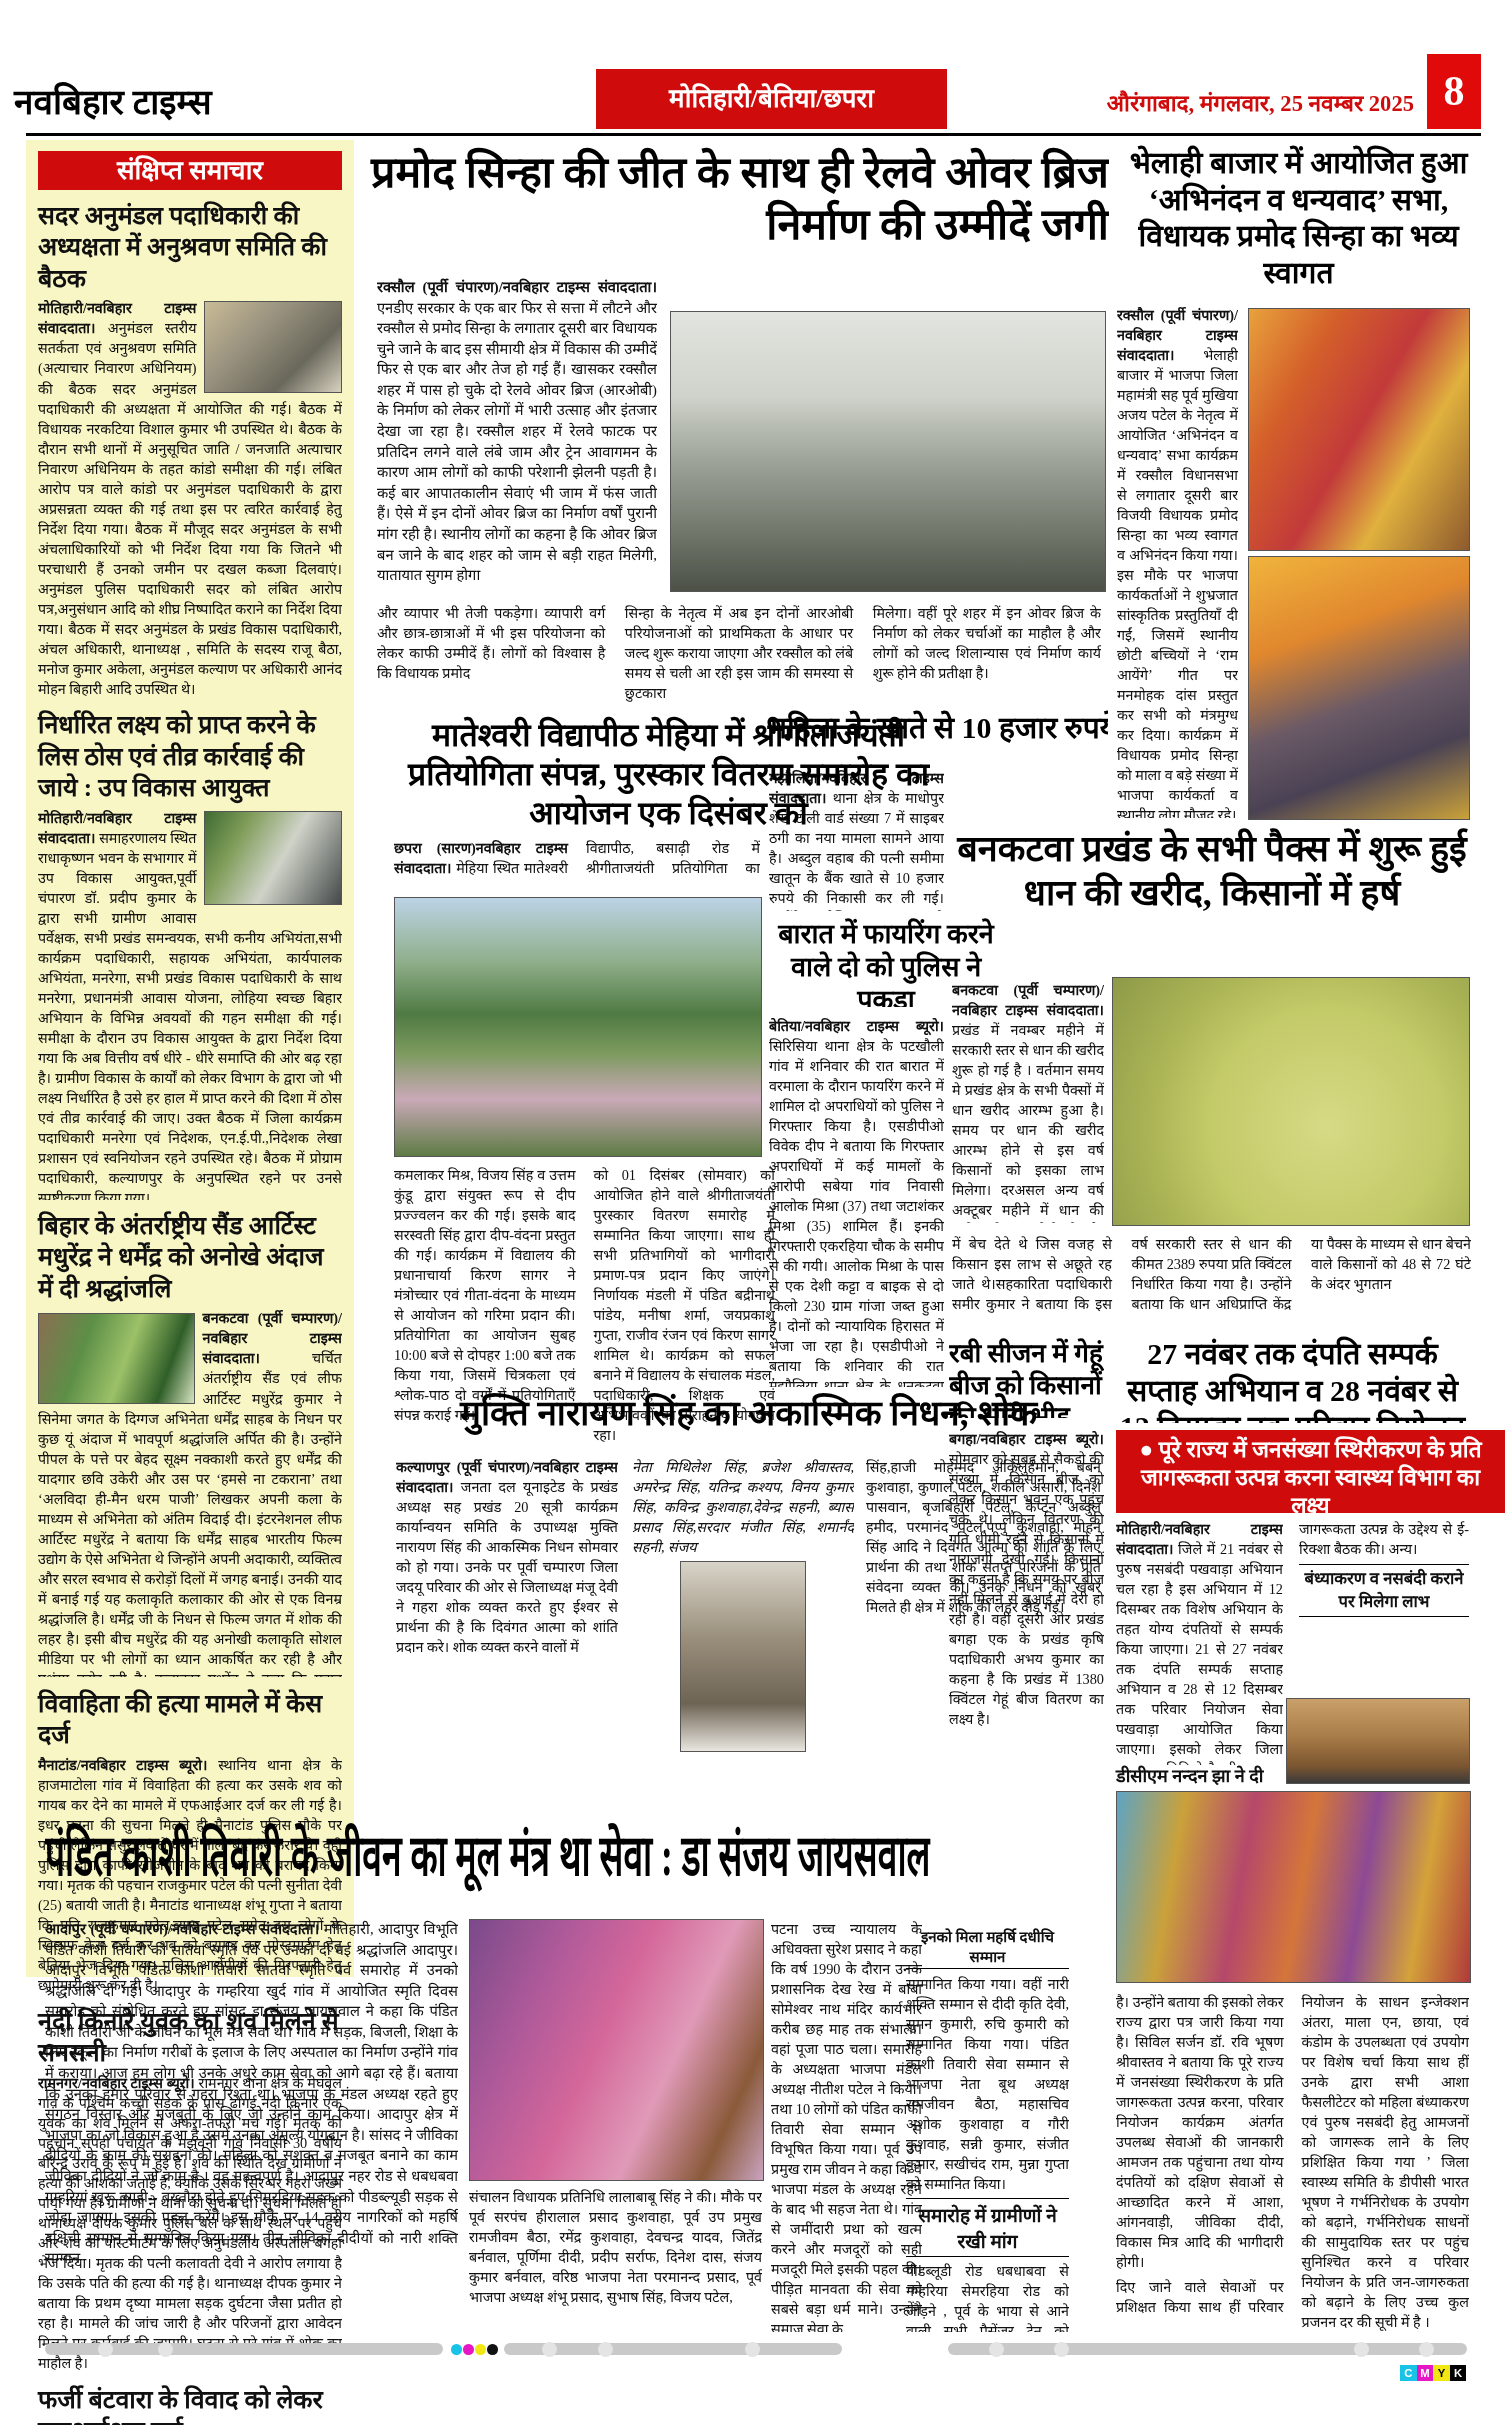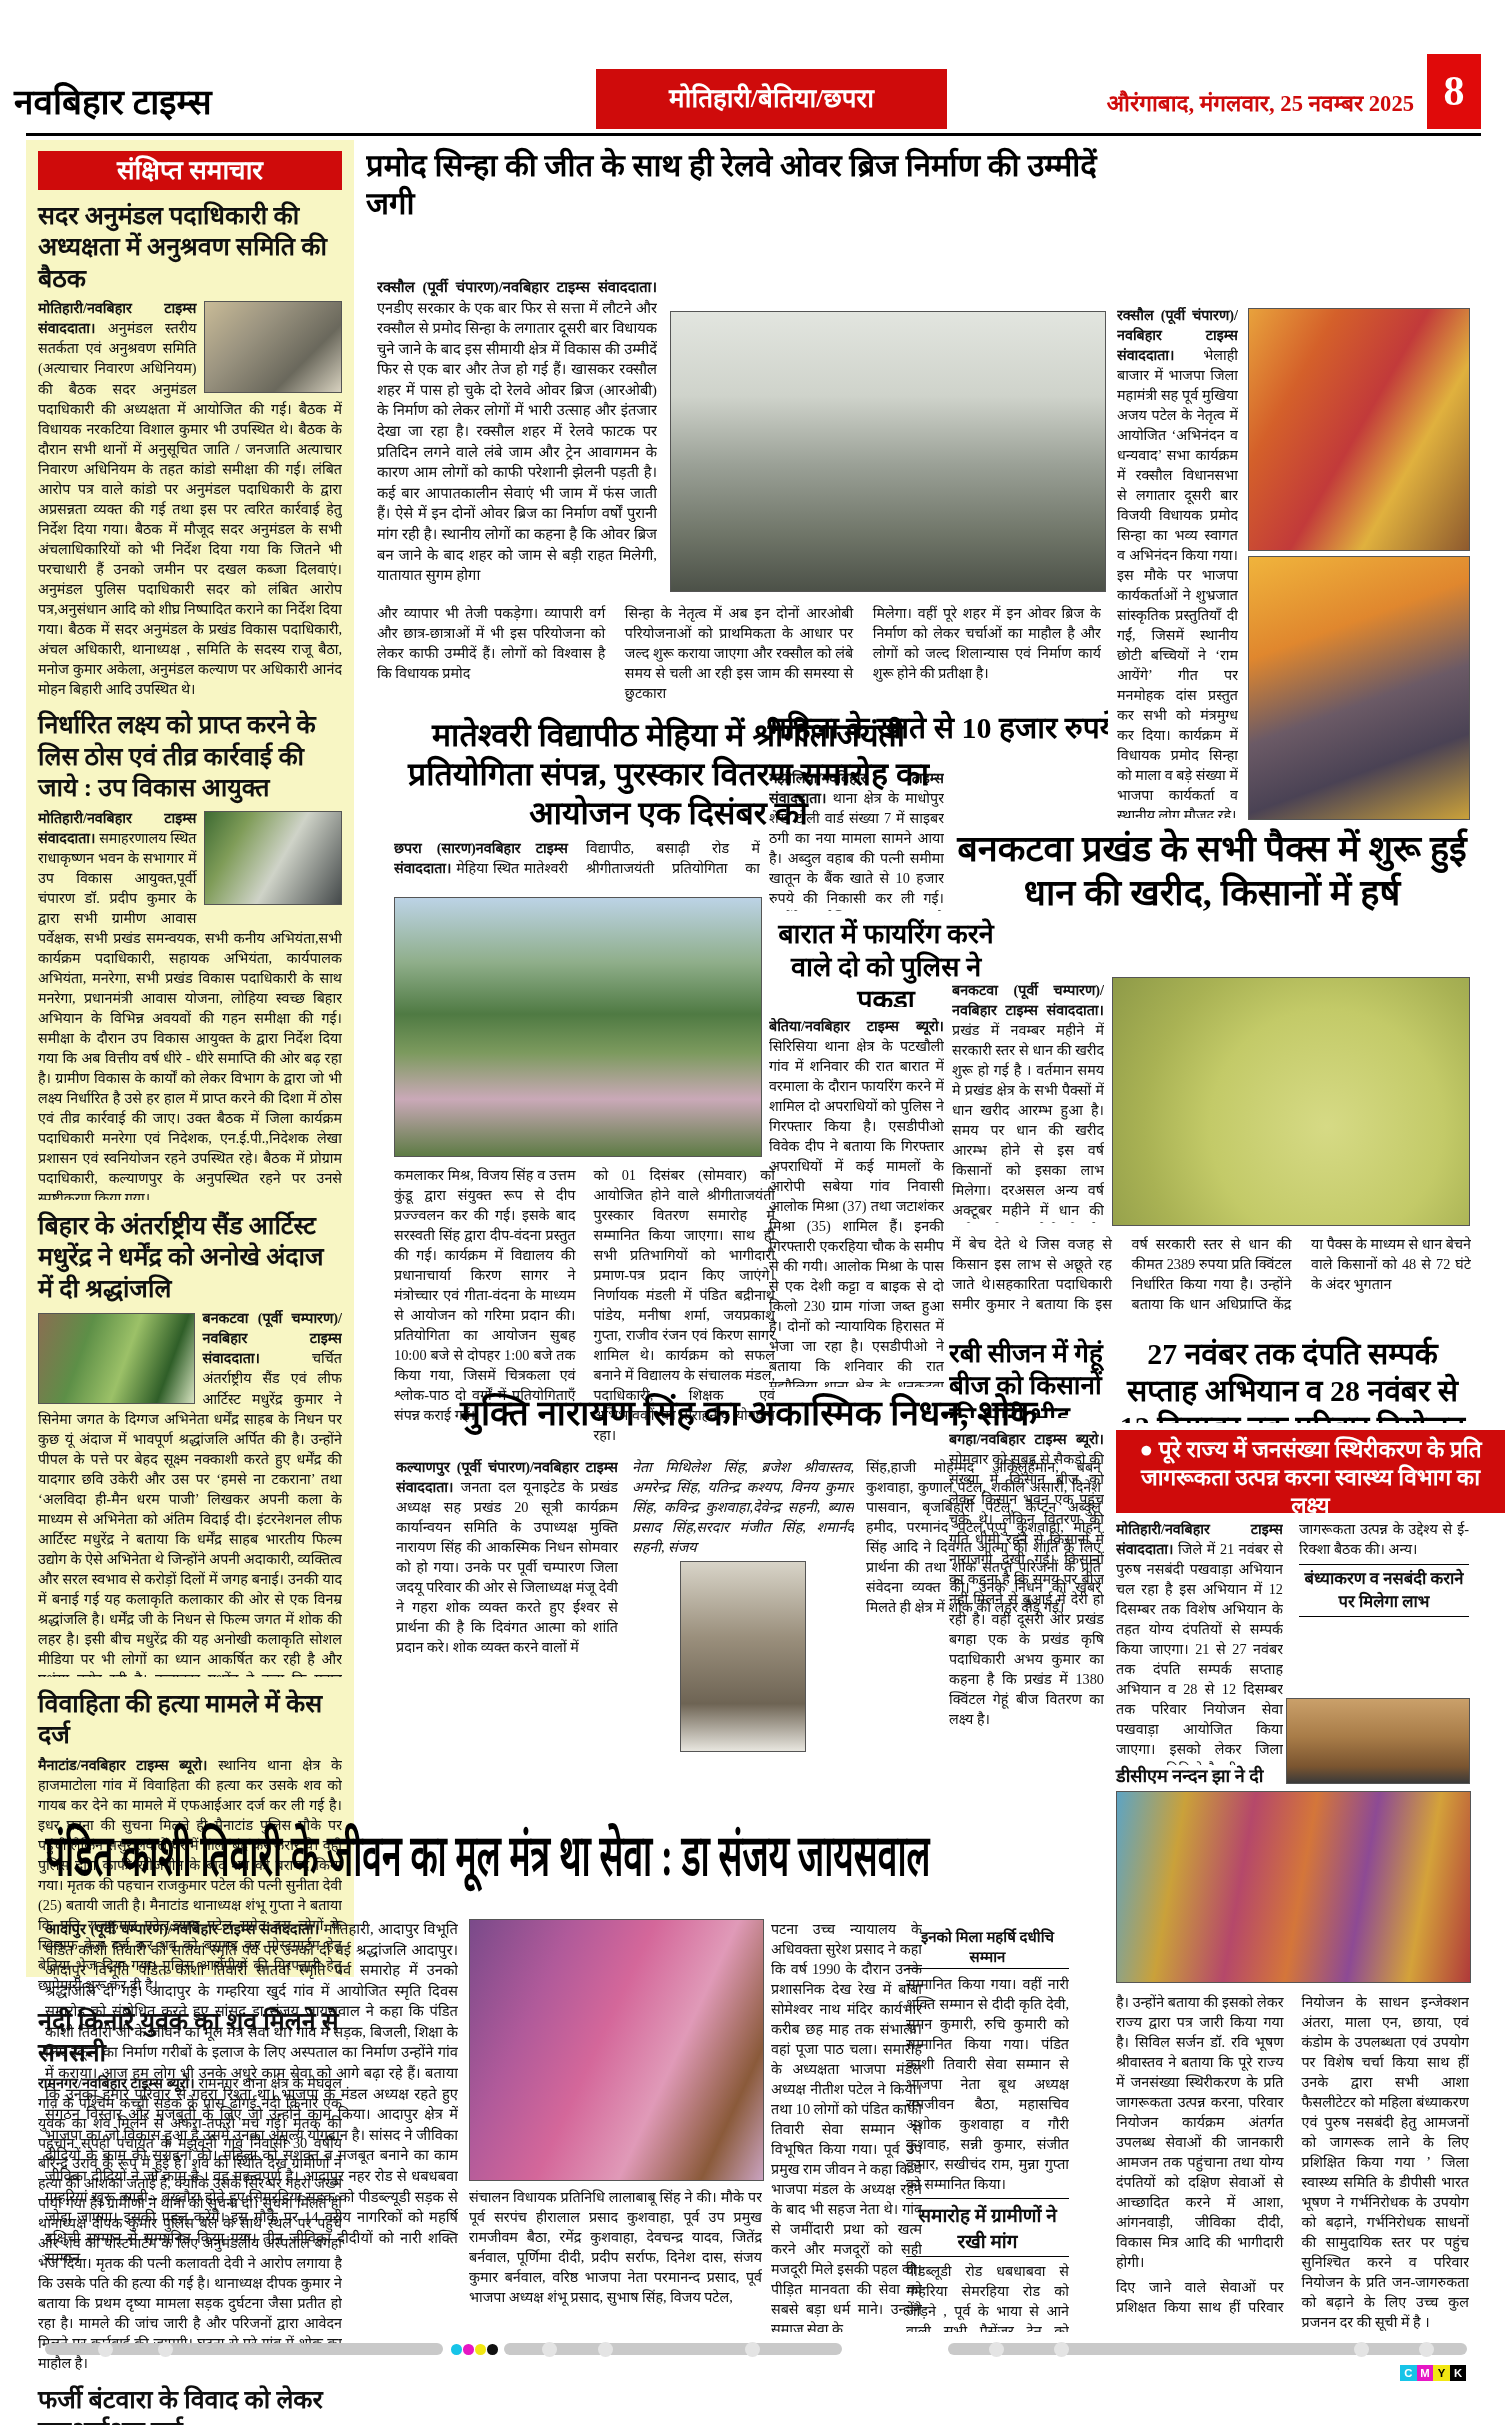--- a/index.html
+++ b/index.html
@@ -93,21 +93,21 @@
         <span>रामनगर थाना क्षेत्र के मेघवल गांव के पश्चिम कच्ची सड़क के पास ढोंगई नदी किनारे एक युवक का शव मिलने से अफरा-तफरी मच गई। मृतक की पहचान सपही पंचायत के मझुवनी गांव निवासी 30 वर्षीय बीरेन्द्र उरांव के रूप में हुई है। शव की स्थिति देख ग्रामीणों ने हत्या की आशंका जताई है, क्योंकि उसके सिर पर गहरा जख्म पाया गया है। ग्रामीणो ने थाना को सूचना दी। सूचना मिलते ही थानाध्यक्ष दीपक कुमार पुलिस बल के साथ स्थल पर पहुंचे और शव को पोस्टमार्टम के लिए अनुमंडलीय अस्पताल बगहा भेज दिया। मृतक की पत्नी कलावती देवी ने आरोप लगाया है कि उसके पति की हत्या की गई है। थानाध्यक्ष दीपक कुमार ने बताया कि प्रथम दृष्या मामला सड़क दुर्घटना जैसा प्रतीत हो रहा है। मामले की जांच जारी है और परिजनों द्वारा आवेदन मिलने पर कार्रवाई की जाएगी। घटना से पूरे गांव में शोक का माहौल है।</span>
       </div>
     </div>
 
     <div>
       <div class="lh">फर्जी बंटवारा के विवाद को लेकर एफआईआर दर्ज</div>
 
     </div>
   </div>
 
-  <div class="abs hd" style="left:366px;top:147px;width:743px;height:121px;font-size:31px;text-align:left;">प्रमोद सिन्हा की जीत के साथ ही रेलवे ओवर ब्रिज निर्माण की उम्मीदें जगी</div>
+  <div class="abs hd" style="left:366px;top:147px;width:743px;height:121px;font-size:43px;text-align:right;">प्रमोद सिन्हा की जीत के साथ ही रेलवे ओवर ब्रिज निर्माण की उम्मीदें जगी</div>
   <div class="abs bd" style="left:377px;top:277px;width:280px;height:320px;font-size:14.7px;">
     <span class="by">रक्सौल (पूर्वी चंपारण)/नवबिहार टाइम्स संवाददाता।</span>
     <span>एनडीए सरकार के एक बार फिर से सत्ता में लौटने और रक्सौल से प्रमोद सिन्हा के लगातार दूसरी बार विधायक चुने जाने के बाद इस सीमायी क्षेत्र में विकास की उम्मीदें फिर से एक बार और तेज हो गई हैं। खासकर रक्सौल शहर में पास हो चुके दो रेलवे ओवर ब्रिज (आरओबी) के निर्माण को लेकर लोगों में भारी उत्साह और इंतजार देखा जा रहा है। रक्सौल शहर में रेलवे फाटक पर प्रतिदिन लगने वाले लंबे जाम और ट्रेन आवागमन के कारण आम लोगों को काफी परेशानी झेलनी पड़ती है। कई बार आपातकालीन सेवाएं भी जाम में फंस जाती हैं। ऐसे में इन दोनों ओवर ब्रिज का निर्माण वर्षों पुरानी मांग रही है। स्थानीय लोगों का कहना है कि ओवर ब्रिज बन जाने के बाद शहर को जाम से बड़ी राहत मिलेगी, यातायात सुगम होगा</span>
   </div>
   <div class="abs ph" style="left:670px;top:311px;width:434px;height:279px;background:linear-gradient(180deg,#e2e5df 0%,#cfd3cb 30%,#9aa096 55%,#6f7568 80%,#4c5148 100%);"></div>
   <div class="abs bd cols3" style="left:377px;top:603px;width:724px;height:158px;">
     <p>और व्यापार भी तेजी पकड़ेगा। व्यापारी वर्ग और छात्र-छात्राओं में भी इस परियोजना को लेकर काफी उम्मीदें हैं। लोगों को विश्वास है कि विधायक प्रमोद</p>
     <p>सिन्हा के नेतृत्व में अब इन दोनों आरओबी परियोजनाओं को प्राथमिकता के आधार पर जल्द शुरू कराया जाएगा और रक्सौल को लंबे समय से चली आ रही इस जाम की समस्या से छुटकारा</p>
     <p>मिलेगा। वहीं पूरे शहर में इन ओवर ब्रिज के निर्माण को लेकर चर्चाओं का माहौल है और लोगों को जल्द शिलान्यास एवं निर्माण कार्य शुरू होने की प्रतीक्षा है।</p>
   </div>
@@ -128,20 +128,21 @@
   <div class="abs bd cols2" style="left:394px;top:838px;width:366px;height:54px;">
     <p><span class="by">छपरा (सारण)नवबिहार टाइम्स संवाददाता।</span> <span>मेहिया स्थित मातेश्वरी विद्यापीठ, बसाढ़ी रोड में श्रीगीताजयंती प्रतियोगिता का सफल आयोजन किया गया। कार्यक्रम की शुरूआत प्रो. बैद्यनाथ मिश्र, शंभू</span></p>
 
   </div>
   <div class="abs ph" style="left:394px;top:897px;width:366px;height:258px;background:linear-gradient(180deg,#bcd3e6 0%,#8fae8a 25%,#4f7a43 45%,#7c9a5e 60%,#caa9b8 78%,#5d7b44 100%);"></div>
   <div class="abs bd cols2" style="left:394px;top:1165px;width:381px;height:339px;">
     <p>कमलाकर मिश्र, विजय सिंह व उत्तम कुंडू द्वारा संयुक्त रूप से दीप प्रज्ज्वलन कर की गई। इसके बाद सरस्वती सिंह द्वारा दीप-वंदना प्रस्तुत की गई। कार्यक्रम में विद्यालय की प्रधानाचार्या किरण सागर ने मंत्रोच्चार एवं गीता-वंदना के माध्यम से आयोजन को गरिमा प्रदान की। प्रतियोगिता का आयोजन सुबह 10:00 बजे से दोपहर 1:00 बजे तक किया गया, जिसमें चित्रकला एवं श्लोक-पाठ दो वर्गों में प्रतियोगिताएँ संपन्न कराई गईं।</p>
     <p>को 01 दिसंबर (सोमवार) को आयोजित होने वाले श्रीगीताजयंती पुरस्कार वितरण समारोह में सम्मानित किया जाएगा। साथ ही सभी प्रतिभागियों को भागीदारी प्रमाण-पत्र प्रदान किए जाएंगे। निर्णायक मंडली में पंडित बद्रीनाथ पांडेय, मनीषा शर्मा, जयप्रकाश गुप्ता, राजीव रंजन एवं किरण सागर शामिल थे। कार्यक्रम को सफल बनाने में विद्यालय के संचालक मंडल, पदाधिकारी, शिक्षक एवं अभिभावकों का सराहनीय योगदान रहा।</p>
   </div>
 
+  <div class="abs hd" style="left:1117px;top:145px;width:363px;height:151px;font-size:30px;text-align:center;">भेलाही बाजार में आयोजित हुआ ‘अभिनंदन व धन्यवाद’ सभा, विधायक प्रमोद सिन्हा का भव्य स्वागत</div>
   <div class="abs bd" style="left:1117px;top:305px;width:121px;height:513px;">
     <span class="by">रक्सौल (पूर्वी चंपारण)/ नवबिहार टाइम्स संवाददाता।</span>
     <span>भेलाही बाजार में भाजपा जिला महामंत्री सह पूर्व मुखिया अजय पटेल के नेतृत्व में आयोजित ‘अभिनंदन व धन्यवाद’ सभा कार्यक्रम में रक्सौल विधानसभा से लगातार दूसरी बार विजयी विधायक प्रमोद सिन्हा का भव्य स्वागत व अभिनंदन किया गया। इस मौके पर भाजपा कार्यकर्ताओं ने शुभ्रजात सांस्कृतिक प्रस्तुतियाँ दी गईं, जिसमें स्थानीय छोटी बच्चियों ने ‘राम आयेंगे’ गीत पर मनमोहक दांस प्रस्तुत कर सभी को मंत्रमुग्ध कर दिया। कार्यक्रम में विधायक प्रमोद सिन्हा को माला व बड़े संख्या में भाजपा कार्यकर्ता व स्थानीय लोग मौजूद रहे।</span>
   </div>
   <div class="abs ph" style="left:1248px;top:308px;width:220px;height:241px;background:linear-gradient(120deg,#e8a23c 0%,#d4602a 25%,#c23a3a 50%,#e0b13e 70%,#8e5a2e 100%);"></div>
   <div class="abs ph" style="left:1248px;top:556px;width:220px;height:262px;background:linear-gradient(160deg,#f0b43c 0%,#e0872e 30%,#6b5a66 55%,#4a4254 75%,#caa13a 100%);"></div>
   <div class="abs bd" style="left:1117px;top:820px;width:351px;height:0px;overflow:hidden;"></div>
 
   <div class="abs hd" style="left:952px;top:828px;width:520px;height:121px;font-size:36px;text-align:center;">बनकटवा प्रखंड के सभी पैक्स में शुरू हुई धान की खरीद, किसानों में हर्ष</div>
   <div class="abs bd" style="left:952px;top:980px;width:152px;height:243px;">

